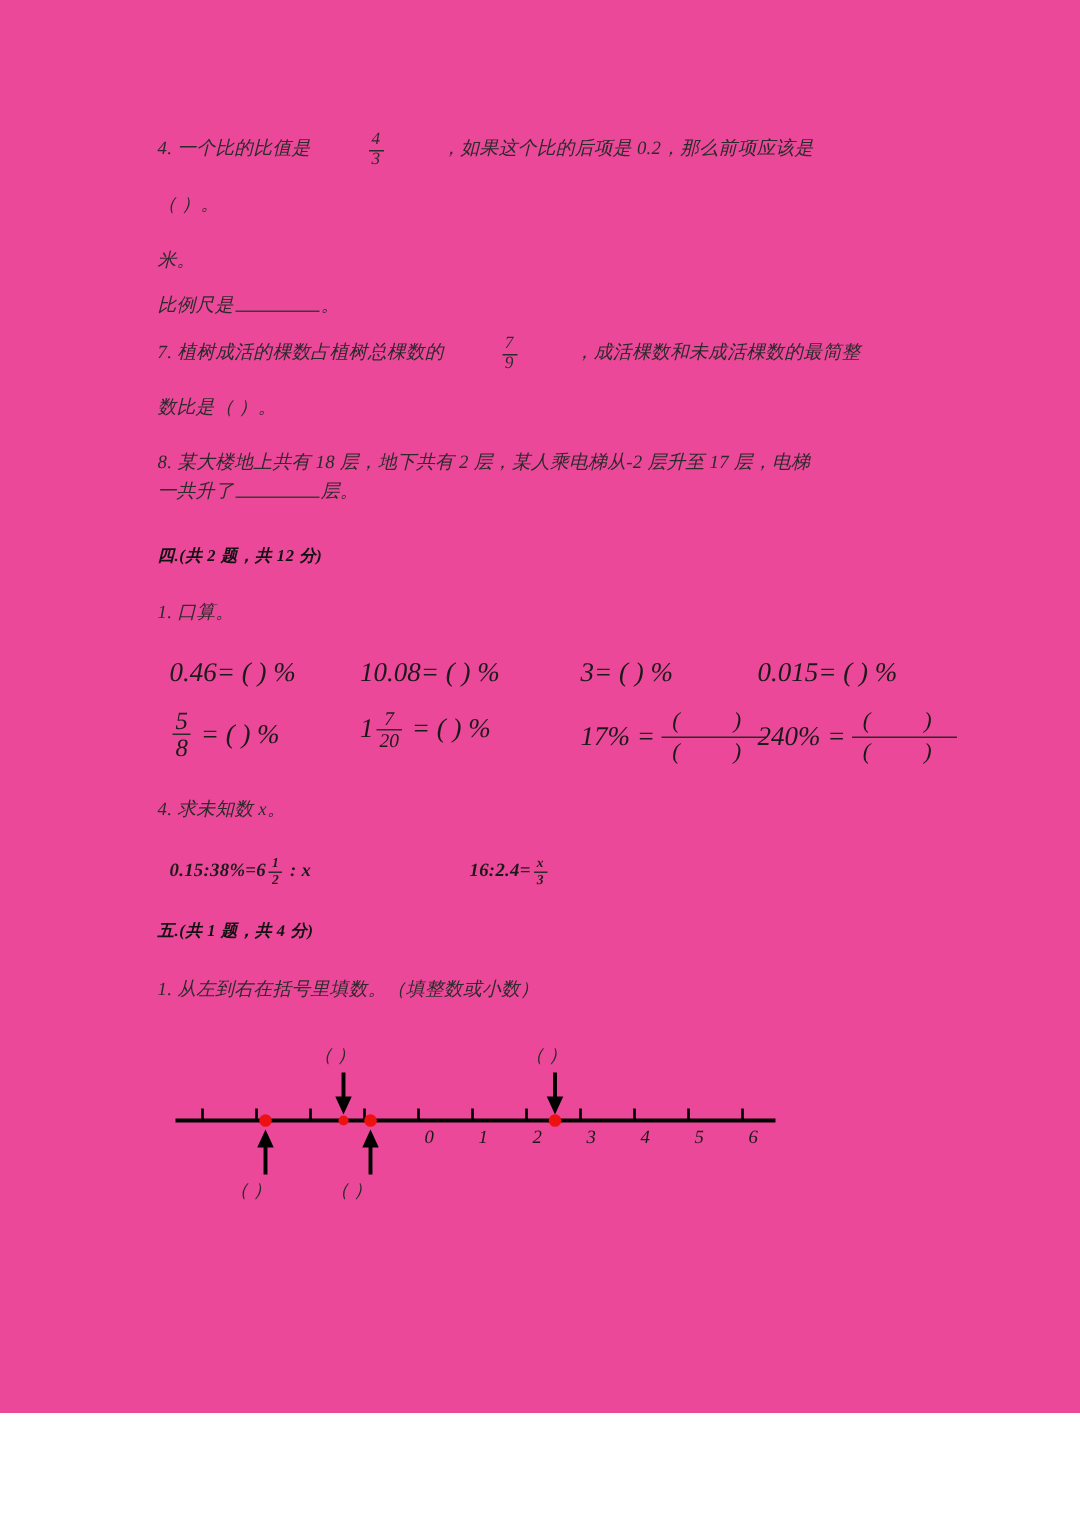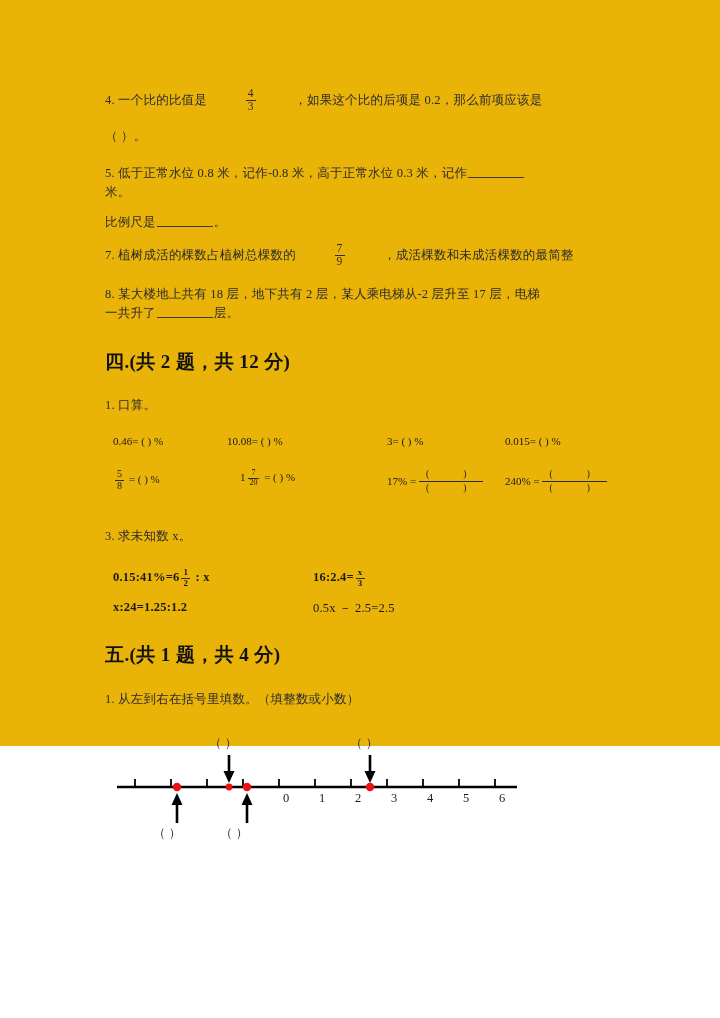--- a/index.html
+++ b/index.html
@@ -12,42 +12,43 @@
     height: 1018px;
     position: relative;
     font-family: "Liberation Serif", "DejaVu Serif", serif;
     color: #1a1a1a;
     overflow: hidden;
   }
   .page {
     position: absolute;
     left: 0; top: 0;
     width: 720px;
-    height: 746px;
-    background: #eab308;
+    height: 942px;
+    background: #ec4899;
+    font-style: italic;
   }
   .content {
     position: absolute;
     left: 105px;
     top: 88px;
     width: 516px;
   }
 
   
   .qline {
     font-size: 12.5px;
     line-height: 19px;
     color: #2b2b2b;
     letter-spacing: 0.2px;
   }
   .q-block { margin-bottom: 11px; }
   .q-block.tight { margin-bottom: 4px; }
 
   .sec-head {
-    font-size: 19px;
+    font-size: 11px;
     font-weight: bold;
     color: #111;
     letter-spacing: 0.4px;
   }
 
   .blank-u {
     display: inline-block;
     border-bottom: 1px solid #3a3a3a;
     width: 56px;
     height: 11px;
@@ -100,21 +101,21 @@
 
   
   .oral-row {
     position: relative;
     height: 30px;
     font-size: 12.5px;
   }
   .oral-cell {
     position: absolute;
     white-space: nowrap;
-    font-size: 11px;
+    font-size: 18px;
   }
 
   
   .eq-row { position: relative; height: 30px; }
   .eq-cell {
     position: absolute;
     white-space: nowrap;
     font-size: 12.5px;
     font-weight: bold;
     letter-spacing: 0.2px;
@@ -156,23 +157,20 @@
         </span>
         <span class="paren-gap"></span>
         <span>，如果这个比的后项是 0.2，那么前项应该是</span>
       </div>
     </div>
     <div class="q-block" style="margin-top:14px">
       <div class="qline">（        ）。</div>
     </div>
 
     <div class="q-block" style="margin-top:18px">
-      <div class="qline">
-        <span>5. 低于正常水位 0.8 米，记作-0.8 米，高于正常水位 0.3 米，记作</span><span class="blank-u"></span>
-      </div>
       <div class="qline">米。</div>
     </div>
 
     <div class="q-block">
       <div class="qline">
         <span>比例尺是</span><span class="blank-u"></span><span>。</span>
       </div>
     </div>
 
     <div class="q-block tight">
@@ -180,39 +178,42 @@
         <span>7. 植树成活的棵数占植树总棵数的</span>
         <span class="paren-gap"></span>
         <span class="frac">
           <span class="num">7</span>
           <span class="den">9</span>
         </span>
         <span class="paren-gap"></span>
         <span>，成活棵数和未成活棵数的最简整</span>
       </div>
     </div>
+    <div class="q-block" style="margin-top:14px">
+      <div class="qline">数比是（        ）。</div>
+    </div>
 
     <div class="q-block" style="margin-top:18px">
       <div class="qline">8. 某大楼地上共有 18 层，地下共有 2 层，某人乘电梯从-2 层升至 17 层，电梯</div>
       <div class="qline">
         <span>一共升了</span><span class="blank-u"></span><span>层。</span>
       </div>
     </div>
 
     <div style="margin-top:26px">
       <div class="sec-head">四.(共 2 题，共 12 分)</div>
     </div>
 
     <div style="margin-top:21px">
       <div class="qline">1. 口算。</div>
     </div>
 
     <div class="oral-row" style="margin-top:20px">
       <span class="oral-cell" style="left:8px">0.46= (      ) %</span>
-      <span class="oral-cell" style="left:122px">10.08= (      ) %</span>
+      <span class="oral-cell" style="left:135px">10.08= (      ) %</span>
       <span class="oral-cell" style="left:282px">3= (      ) %</span>
       <span class="oral-cell" style="left:400px">0.015= (      ) %</span>
     </div>
 
     <div class="oral-row" style="margin-top:4px">
       <span class="oral-cell" style="left:8px">
         <span class="frac">
           <span class="num">5</span>
           <span class="den">8</span>
         </span>
@@ -235,36 +236,32 @@
       <span class="oral-cell" style="left:400px">
         <span>240% =</span>
         <span class="pfrac">
           <span class="pnum">( )</span>
           <span class="pden">( )</span>
         </span>
       </span>
     </div>
 
     <div style="margin-top:28px">
-      <div class="qline">3. 求未知数 x。</div>
+      <div class="qline">4. 求未知数 x。</div>
     </div>
 
     <div class="eq-row" style="margin-top:22px">
       <span class="eq-cell" style="left:8px">
-        <span>0.15:41%=6</span><span class="frac small"><span class="num">1</span><span class="den">2</span></span><span> : x</span>
+        <span>0.15:38%=6</span><span class="frac small"><span class="num">1</span><span class="den">2</span></span><span> : x</span>
       </span>
       <span class="eq-cell" style="left:208px">
         <span>16:2.4=</span><span class="frac small"><span class="num">x</span><span class="den">3</span></span>
       </span>
     </div>
 
-    <div class="eq-row" style="margin-top:2px">
-      <span class="eq-cell" style="left:8px">x:24=1.25:1.2</span>
-      <span class="eq-cell plain" style="left:208px">0.5x － 2.5=2.5</span>
-    </div>
 
     <div style="margin-top:12px">
       <div class="sec-head">五.(共 1 题，共 4 分)</div>
     </div>
     <div style="margin-top:22px">
       <div class="qline">1. 从左到右在括号里填数。（填整数或小数）</div>
     </div>
 
     <div class="numline-wrap">
 

